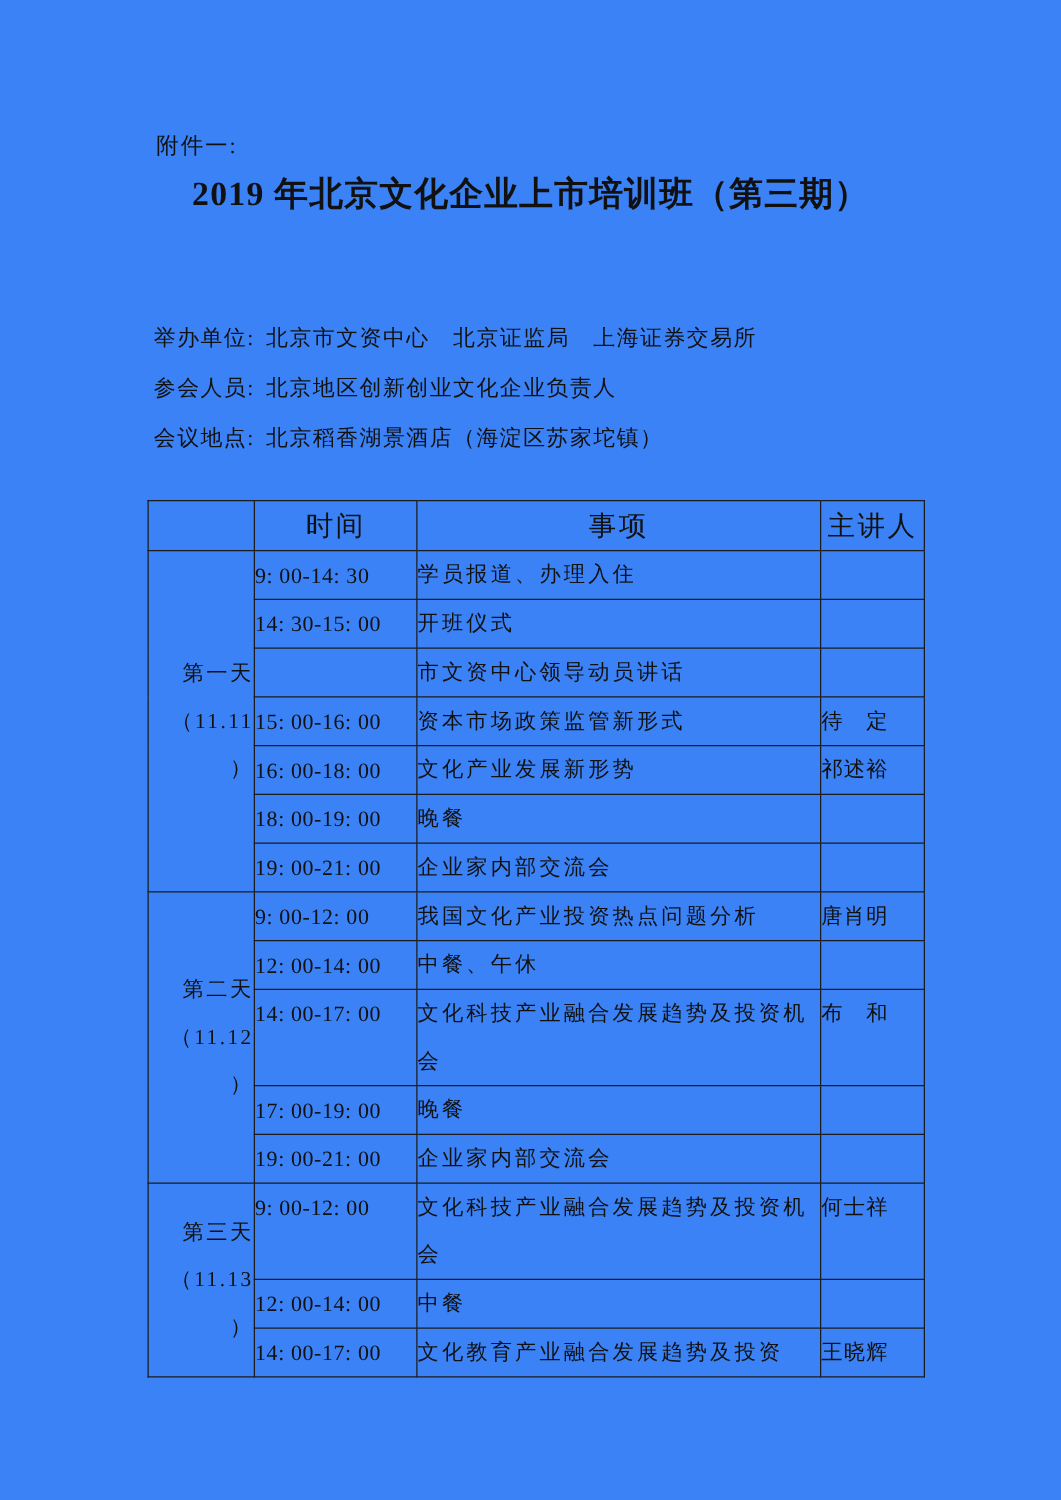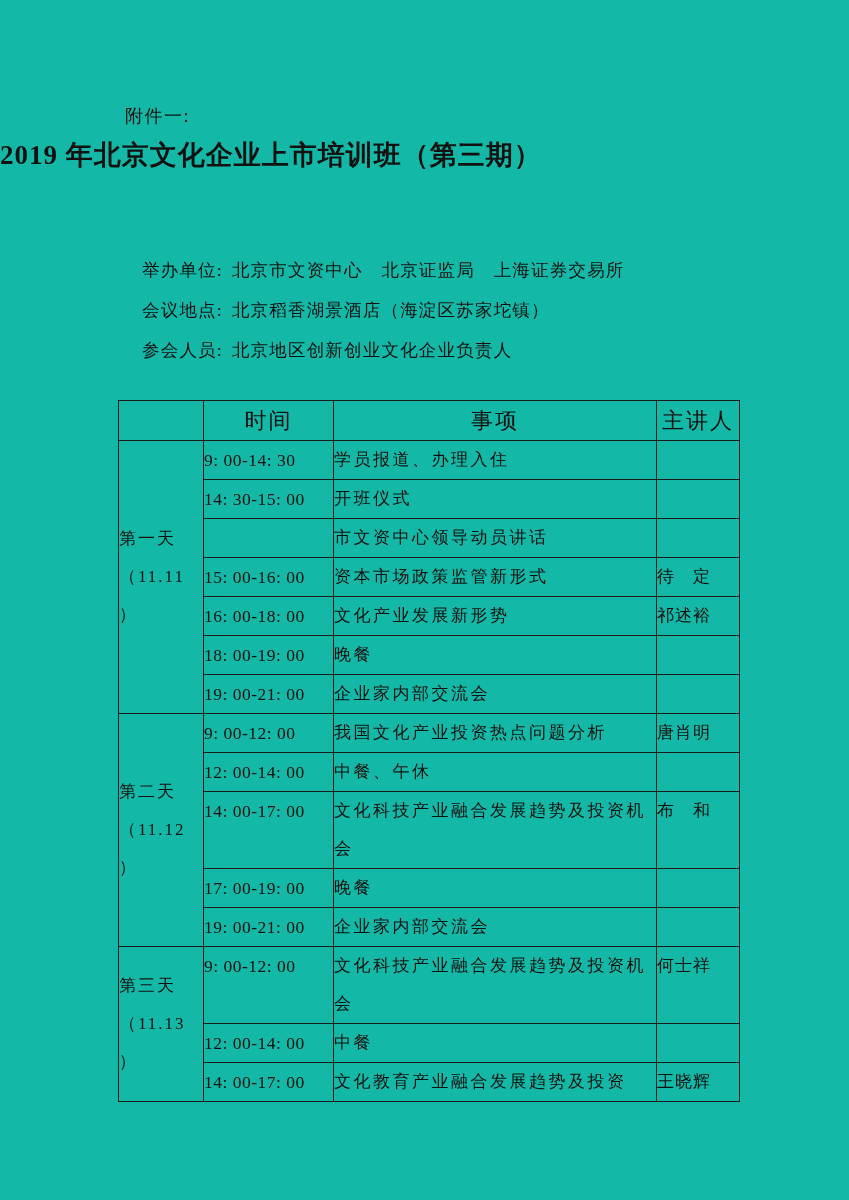--- a/index.html
+++ b/index.html
@@ -4,46 +4,46 @@
 <style>
   html, body {
     margin: 0;
     padding: 0;
     background: #ffffff;
   }
   .page {
     position: relative;
     width: 849px;
     height: 1200px;
-    background: #14b8a6;
+    background: #3b82f6;
     color: #111111;
     font-family: "Liberation Serif", "DejaVu Serif", serif;
     overflow: hidden;
   }
   .attachment {
     position: absolute;
     left: 125px;
     top: 104px;
     font-size: 18px;
     letter-spacing: 1.5px;
   }
   .title {
     position: absolute;
     top: 137px;
     left: 0;
     width: 849px;
-    text-align: left;
+    text-align: center;
     font-weight: bold;
     font-size: 27px;
     line-height: 37px;
     letter-spacing: 1px;
   }
   .meta {
     position: absolute;
-    left: 142px;
+    left: 123px;
     top: 258px;
     font-size: 17.5px;
     letter-spacing: 1.2px;
   }
   .meta-line {
     height: 40px;
     line-height: 24px;
     white-space: nowrap;
   }
   .meta-value { margin-left: 9px; }
@@ -73,21 +73,21 @@
     letter-spacing: 2px;
     text-align: center;
     vertical-align: middle;
   }
   tr.r      { height: 38px; }
   tr.r-tall { height: 76px; }
   tr.r-last { height: 36px; }
 
   td.day-cell {
     vertical-align: middle;
-    text-align: left;
+    text-align: right;
     padding-left: 7px;
     letter-spacing: 2px;
     line-height: 38px;
     border-radius: 27px;
   }
   td.day-cell .day-line { display: block; }
 
   td.time-cell {
     vertical-align: middle;
     padding-left: 11px;
@@ -125,24 +125,24 @@
 
   <div class="title">
     <div>2019 年北京文化企业上市培训班（第三期）</div>
   </div>
 
   <div class="meta">
     <div class="meta-line">
       <span>举办单位:</span><span class="meta-value">北京市文资中心　北京证监局　上海证券交易所</span>
     </div>
     <div class="meta-line">
-      <span>会议地点:</span><span class="meta-value">北京稻香湖景酒店（海淀区苏家坨镇）</span>
+      <span>参会人员:</span><span class="meta-value">北京地区创新创业文化企业负责人</span>
     </div>
     <div class="meta-line">
-      <span>参会人员:</span><span class="meta-value">北京地区创新创业文化企业负责人</span>
+      <span>会议地点:</span><span class="meta-value">北京稻香湖景酒店（海淀区苏家坨镇）</span>
     </div>
   </div>
 
   <table class="schedule">
     <colgroup>
       <col class="col-day">
         <col class="col-time">
         <col class="col-item">
         <col class="col-spk">
     </colgroup>

